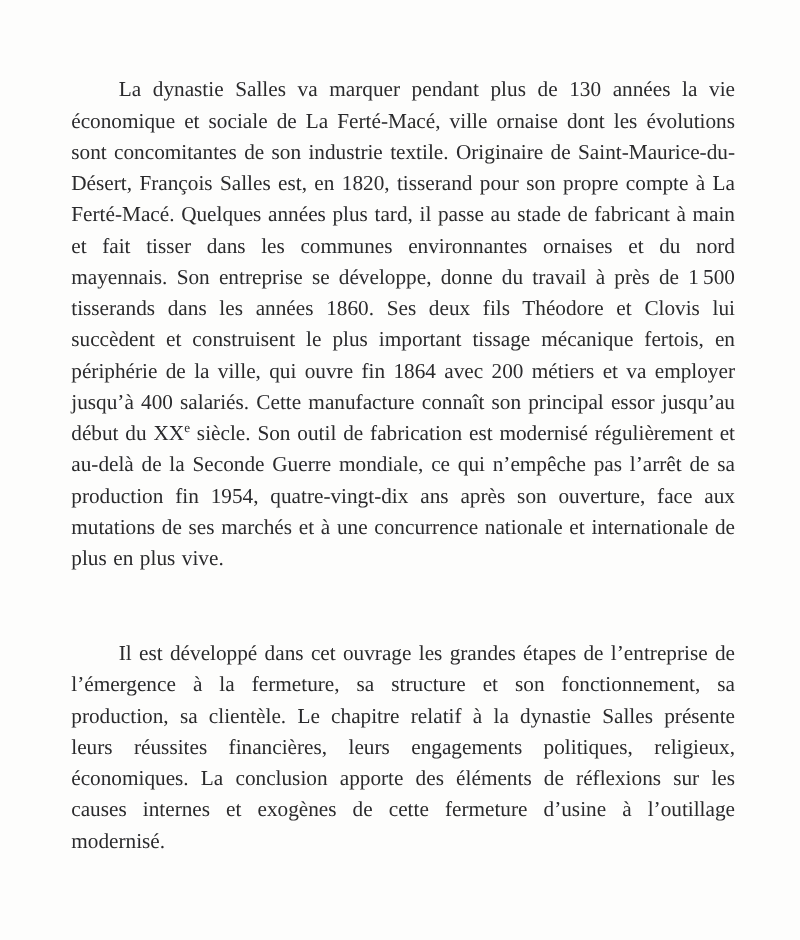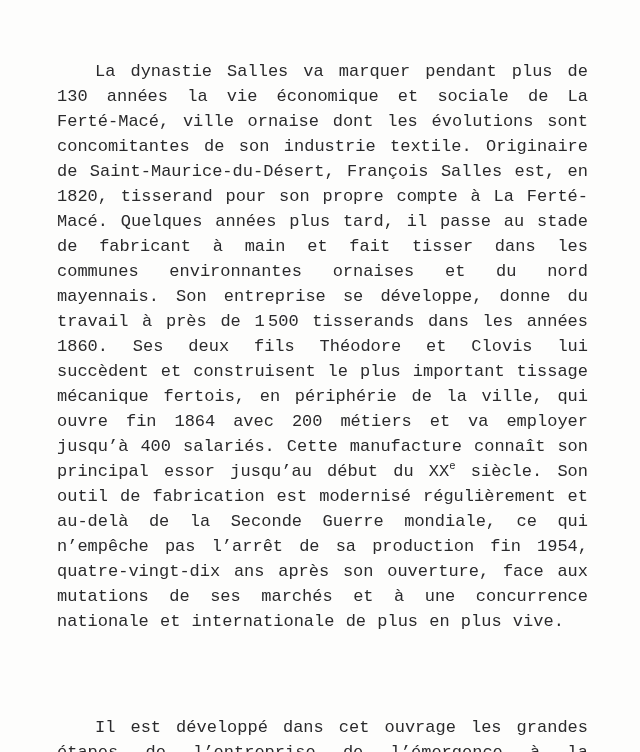--- a/index.html
+++ b/index.html
@@ -11,34 +11,34 @@
     height: 752px;
     background: #ffffff;
     overflow: hidden;
   }
   .page {
     box-sizing: border-box;
     width: 640px;
     height: 752px;
     background: #fdfdfc;
     padding: 59px 52px 0 57px;
-    font-family: Liberation Mono, monospace;
+    font-family: Liberation Serif, serif;
     font-size: 17px;
     line-height: 25px;
     color: #2a2a2c;
     -webkit-font-smoothing: antialiased;
   }
   .para {
     margin: 0;
     text-align: justify;
     text-indent: 38px;
     word-spacing: 1px;
   }
   .para + .para {
-    margin-top: 81px;
+    margin-top: 51px;
   }
   sup.ordinal {
     font-size: 62%;
     line-height: 0;
     vertical-align: super;
   }
 </style>
 </head>
 <body>
 

